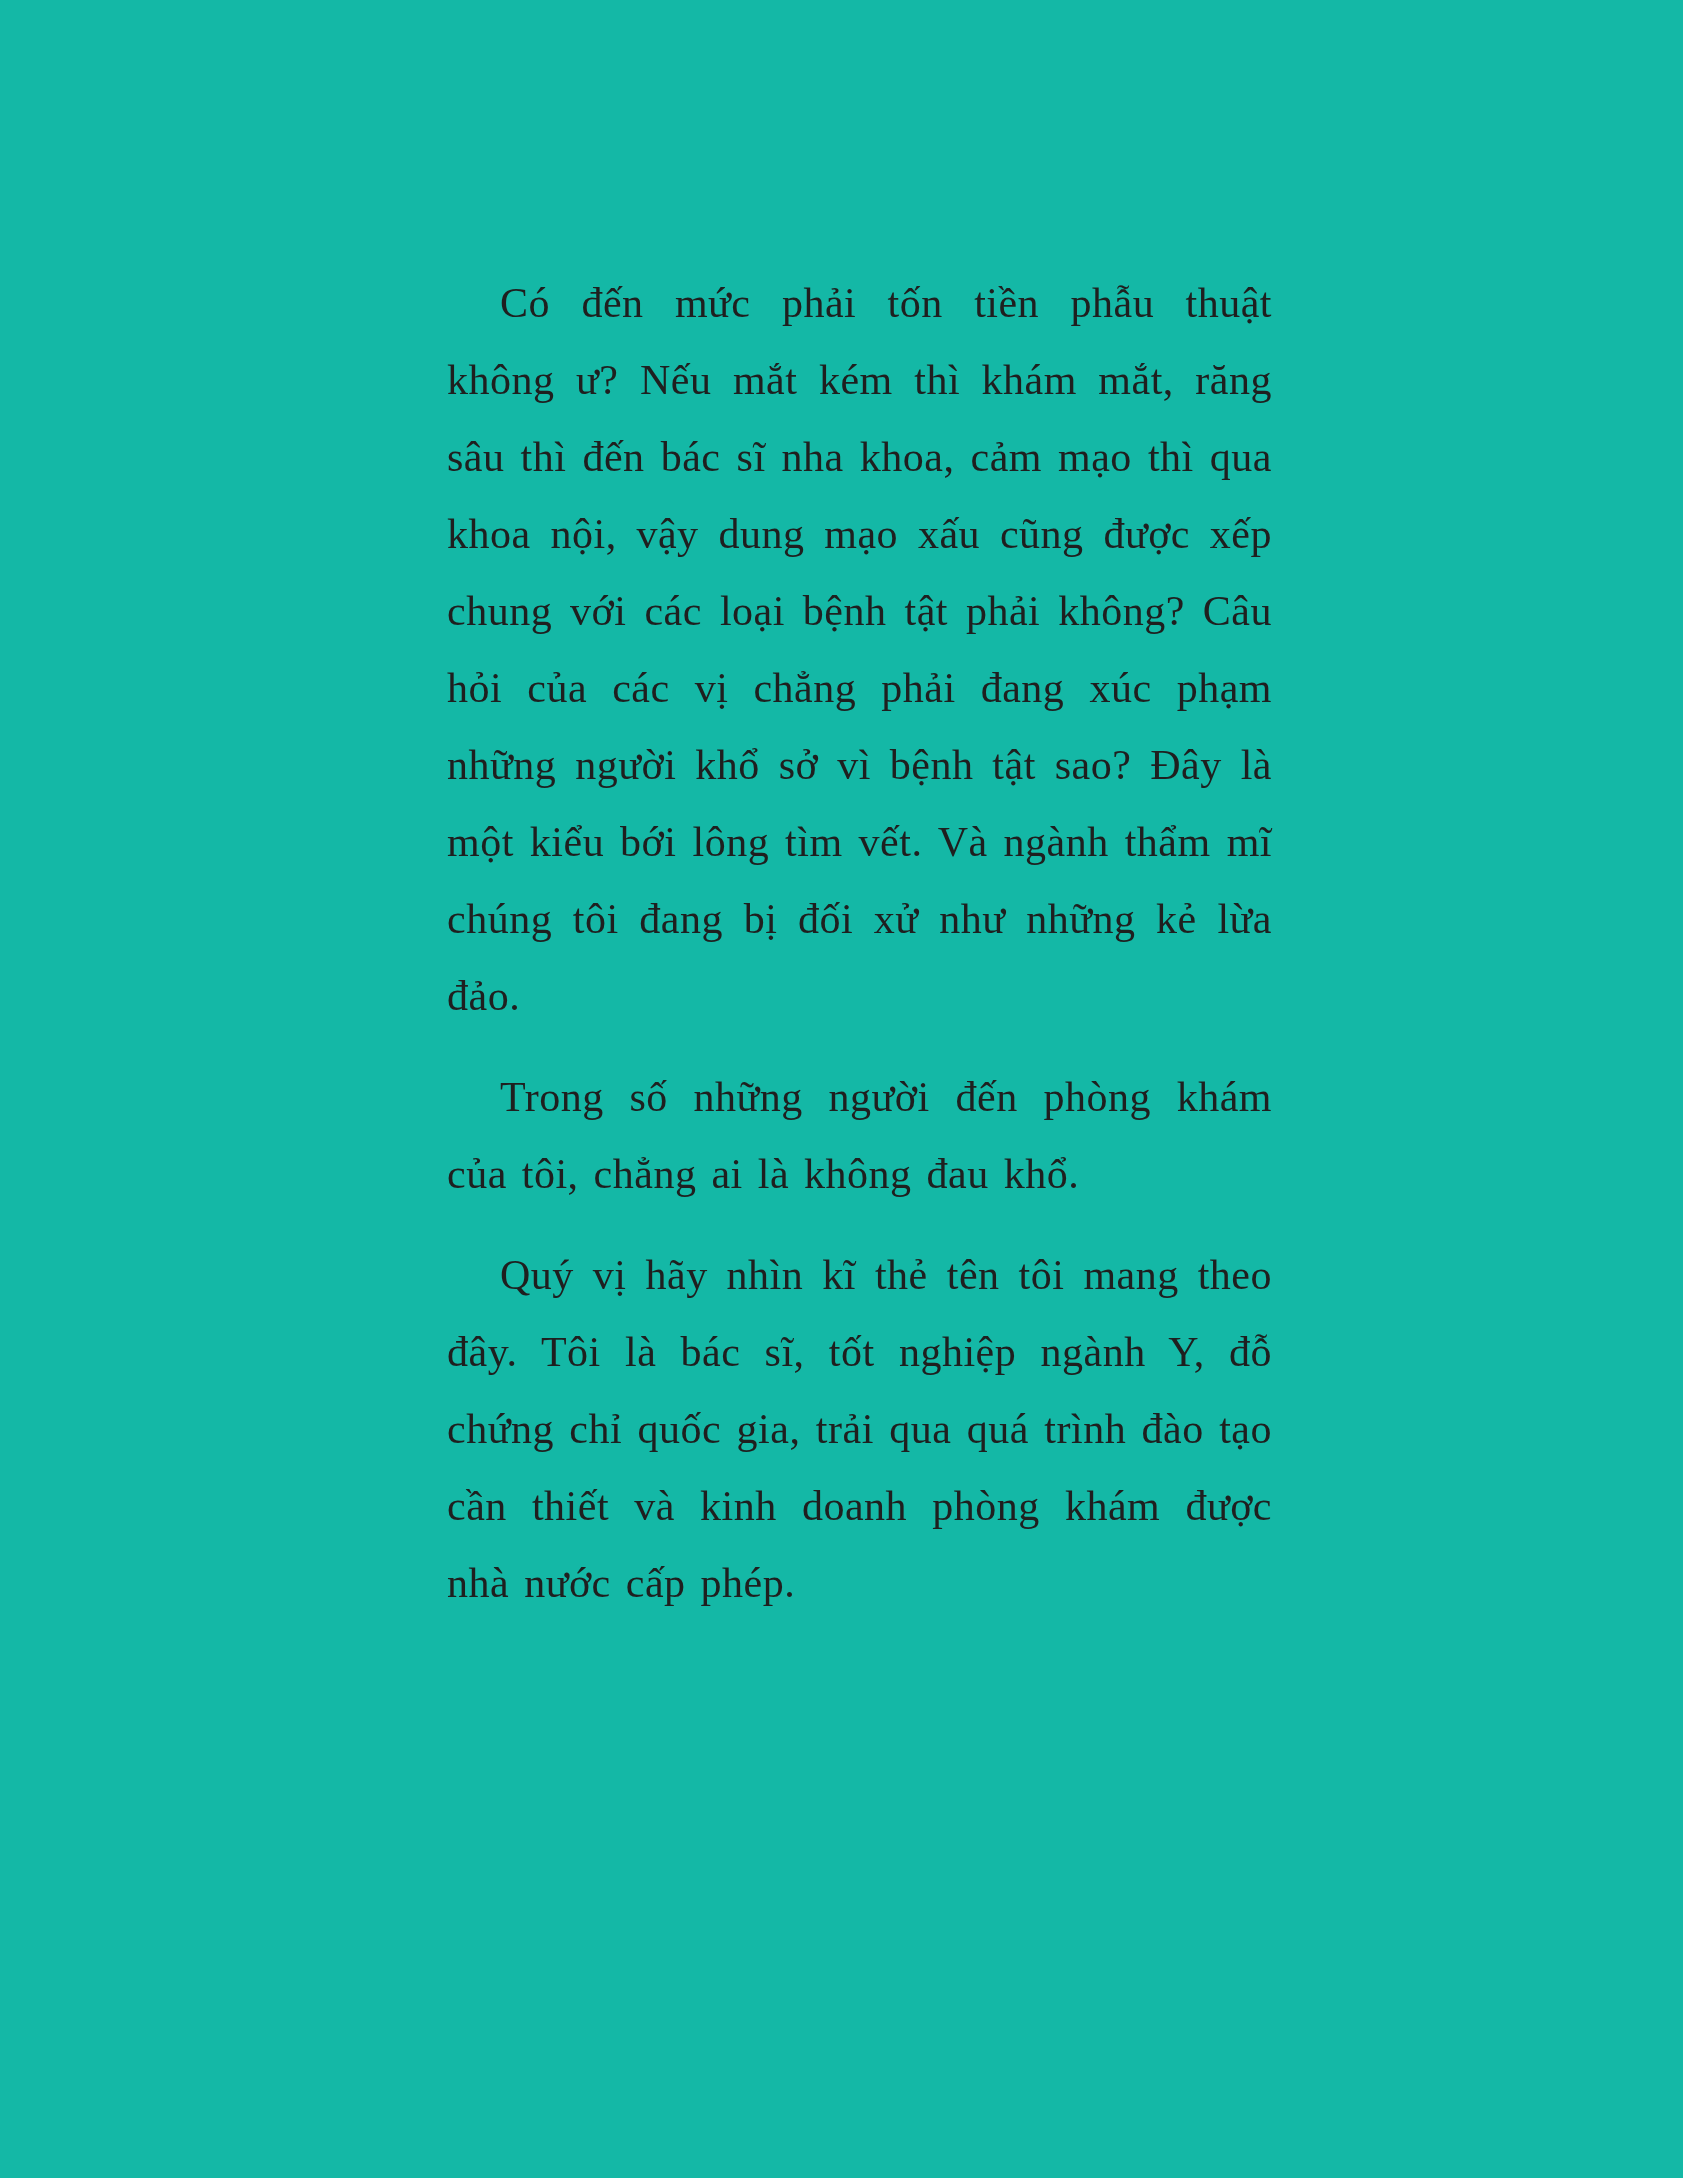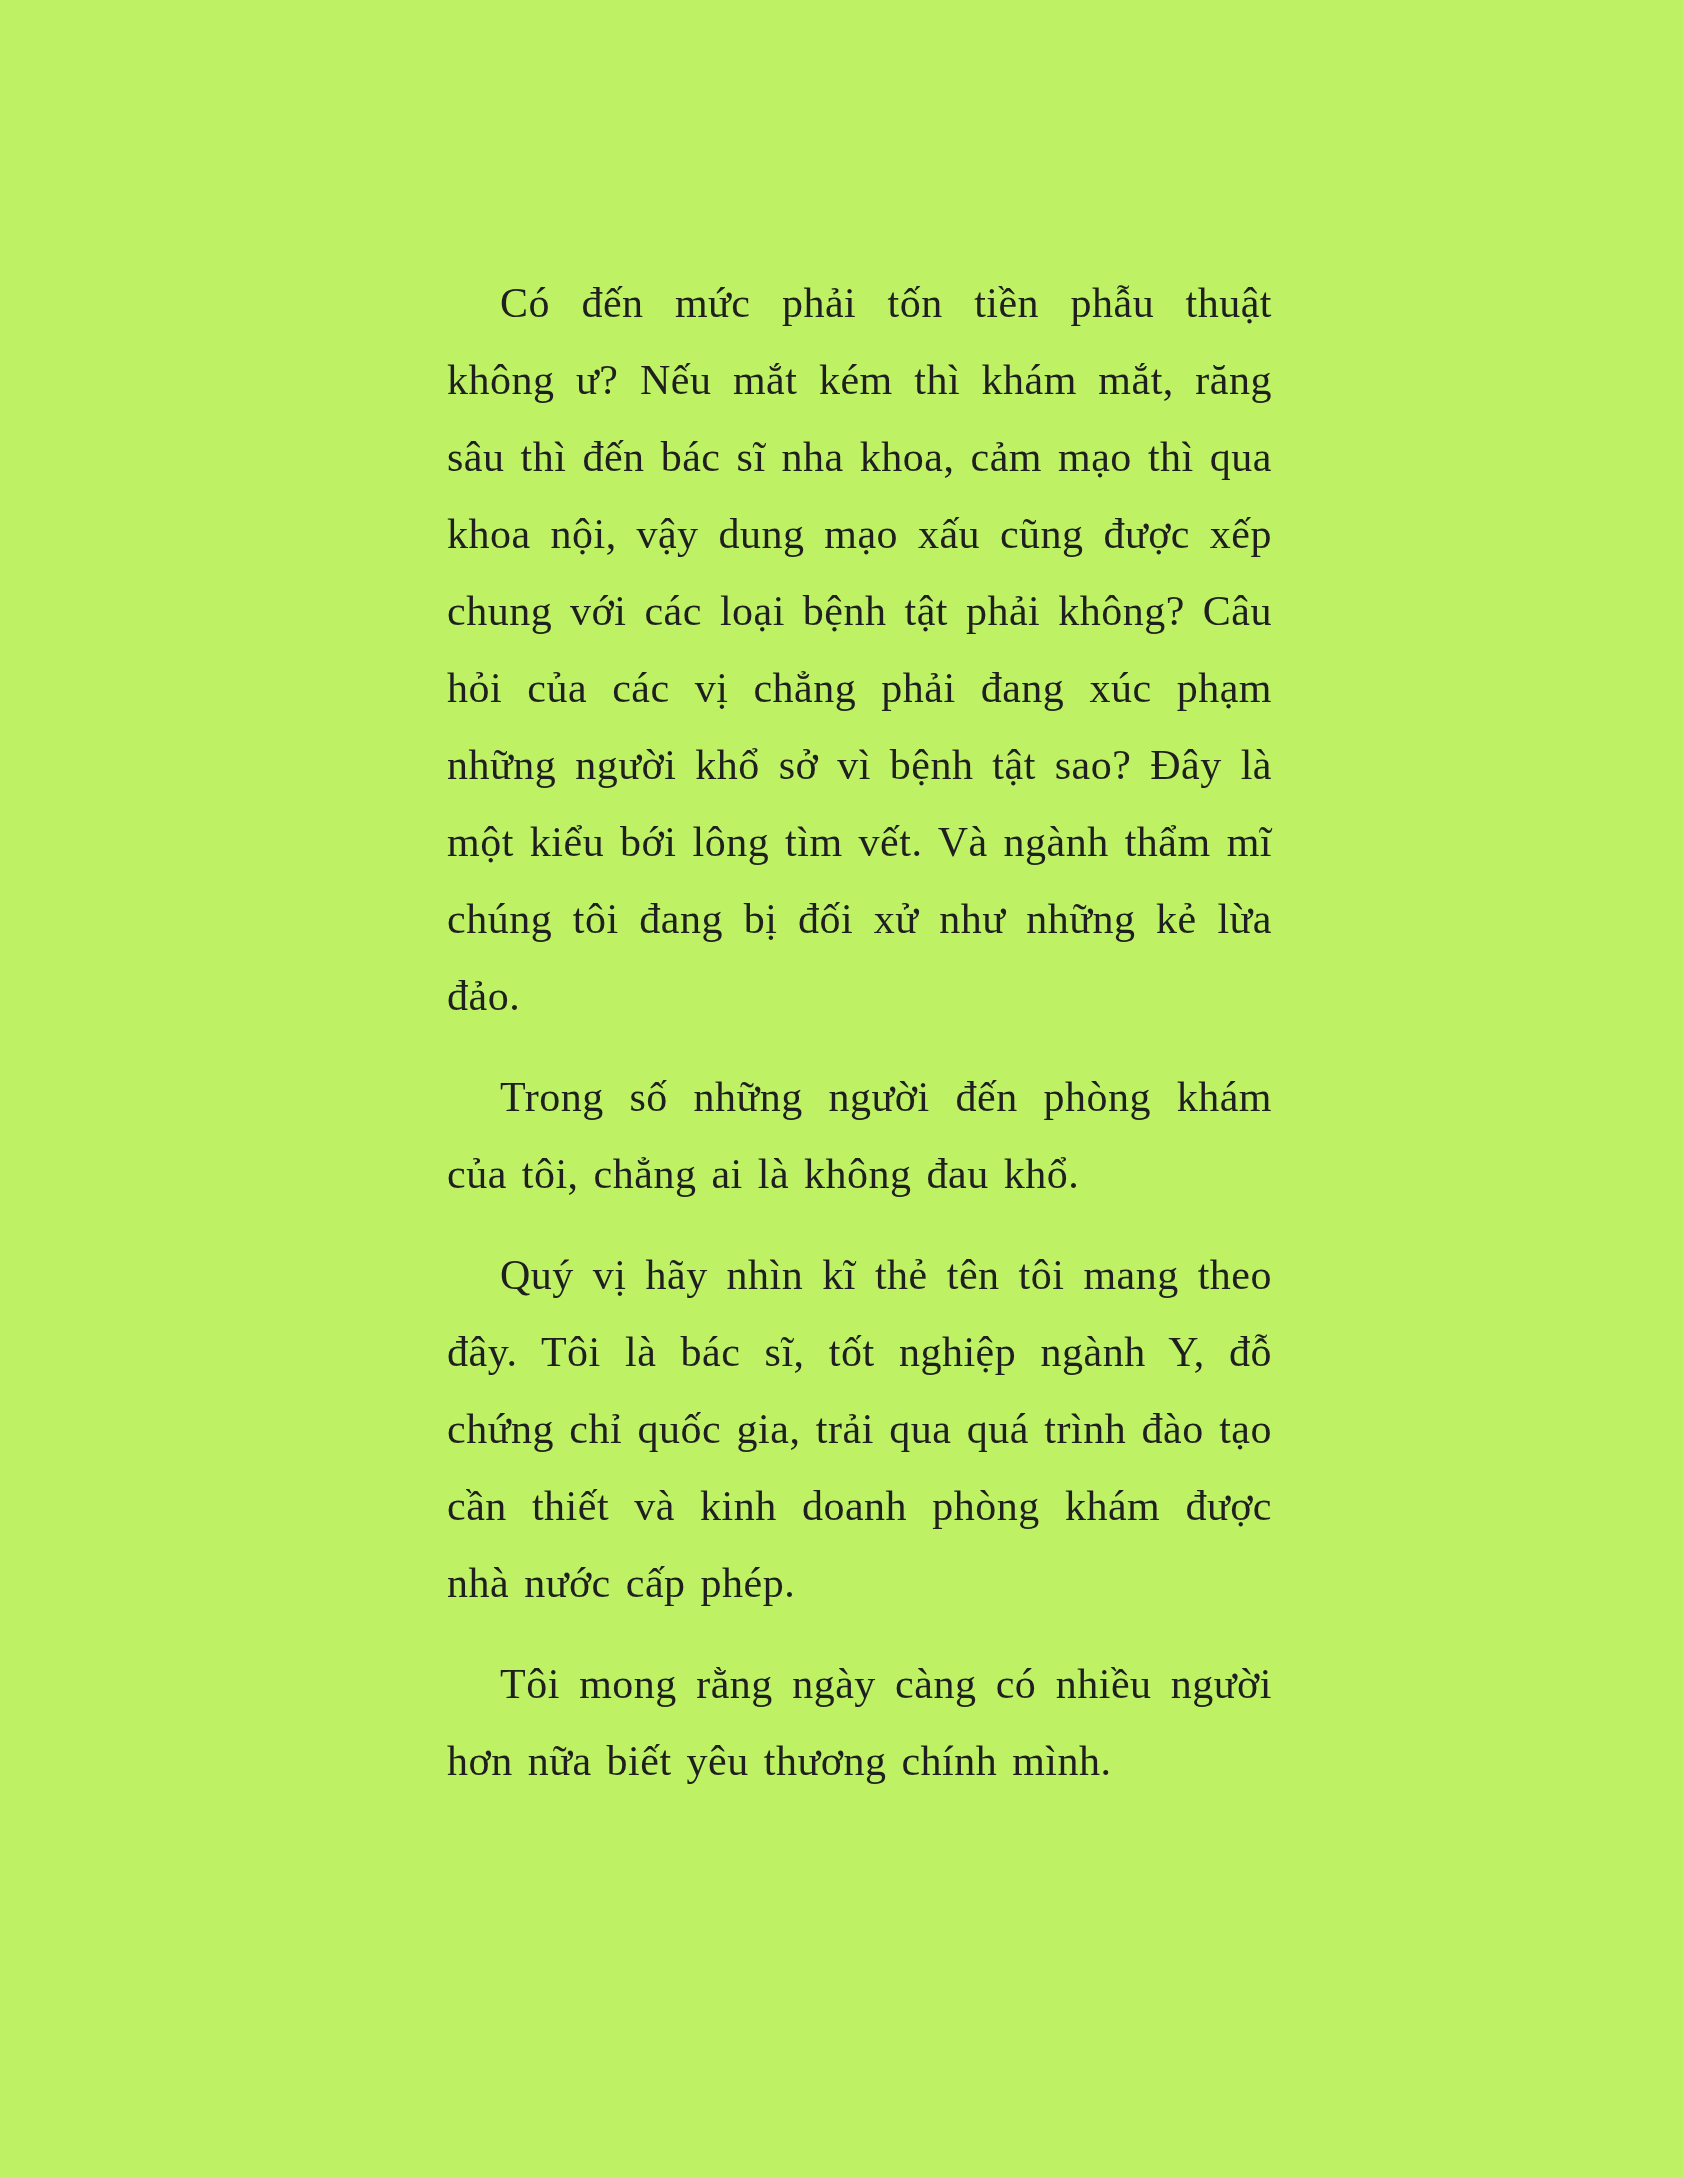--- a/index.html
+++ b/index.html
@@ -12,21 +12,21 @@
     height: 2178px;
     position: relative;
     font-family: "Liberation Serif", "DejaVu Serif", serif;
   }
   .page {
     position: absolute;
     left: 0;
     top: 0;
     width: 1683px;
     height: 2178px;
-    background: #bef264;
+    background: #14b8a6;
   }
   .text-block {
     position: absolute;
     left: 447px;
     top: 265px;
     width: 825px;
     color: #1f1f1f;
   }
   .text-block p {
     margin: 0 0 24px 0;
@@ -40,16 +40,15 @@
   }
 </style>
 </head>
 <body>
 
 <div class="page">
   <div class="text-block">
     <p>Có đến mức phải tốn tiền phẫu thuật không ư? Nếu mắt kém thì khám mắt, răng sâu thì đến bác sĩ nha khoa, cảm mạo thì qua khoa nội, vậy dung mạo xấu cũng được xếp chung với các loại bệnh tật phải không? Câu hỏi của các vị chẳng phải đang xúc phạm những người khổ sở vì bệnh tật sao? Đây là một kiểu bới lông tìm vết. Và ngành thẩm mĩ chúng tôi đang bị đối xử như những kẻ lừa đảo.</p>
     <p>Trong số những người đến phòng khám của tôi, chẳng ai là không đau khổ.</p>
     <p>Quý vị hãy nhìn kĩ thẻ tên tôi mang theo đây. Tôi là bác sĩ, tốt nghiệp ngành Y, đỗ chứng chỉ quốc gia, trải qua quá trình đào tạo cần thiết và kinh doanh phòng khám được nhà nước cấp phép.</p>
-    <p>Tôi mong rằng ngày càng có nhiều người hơn nữa biết yêu thương chính mình.</p>
   </div>
 </div>
 
 
 </body></html>

